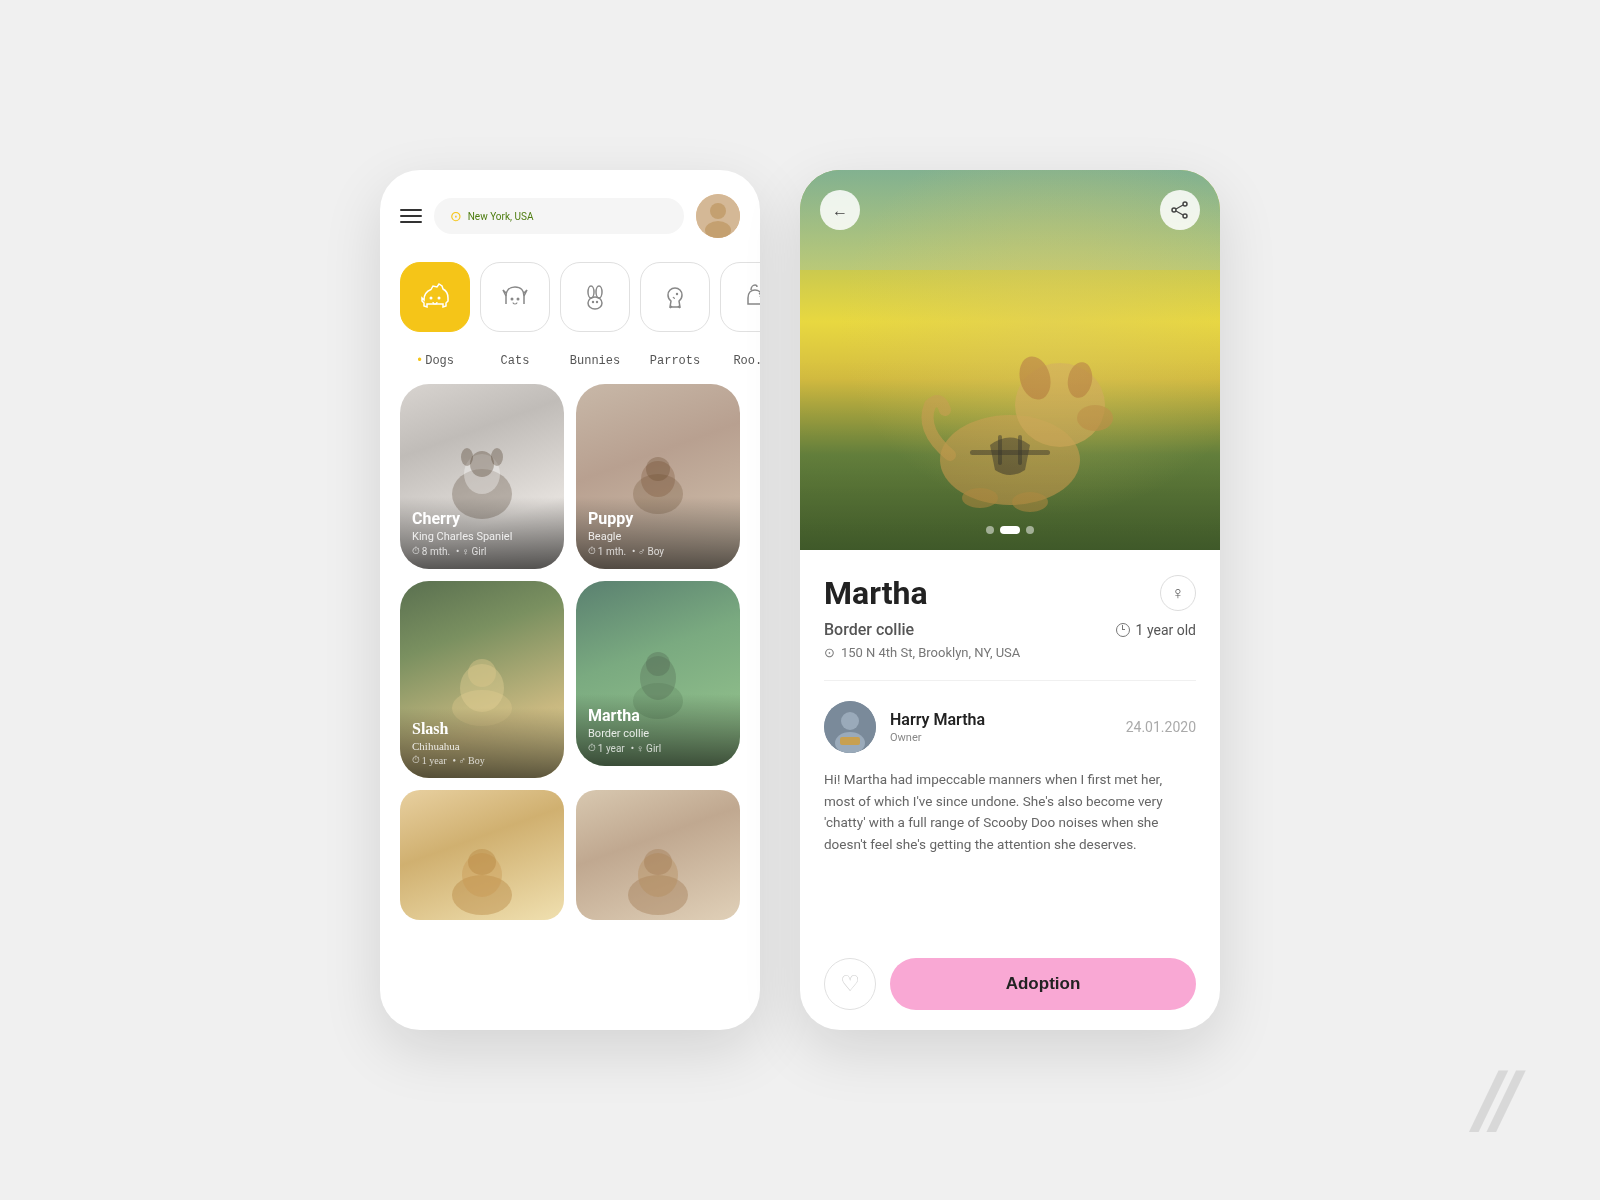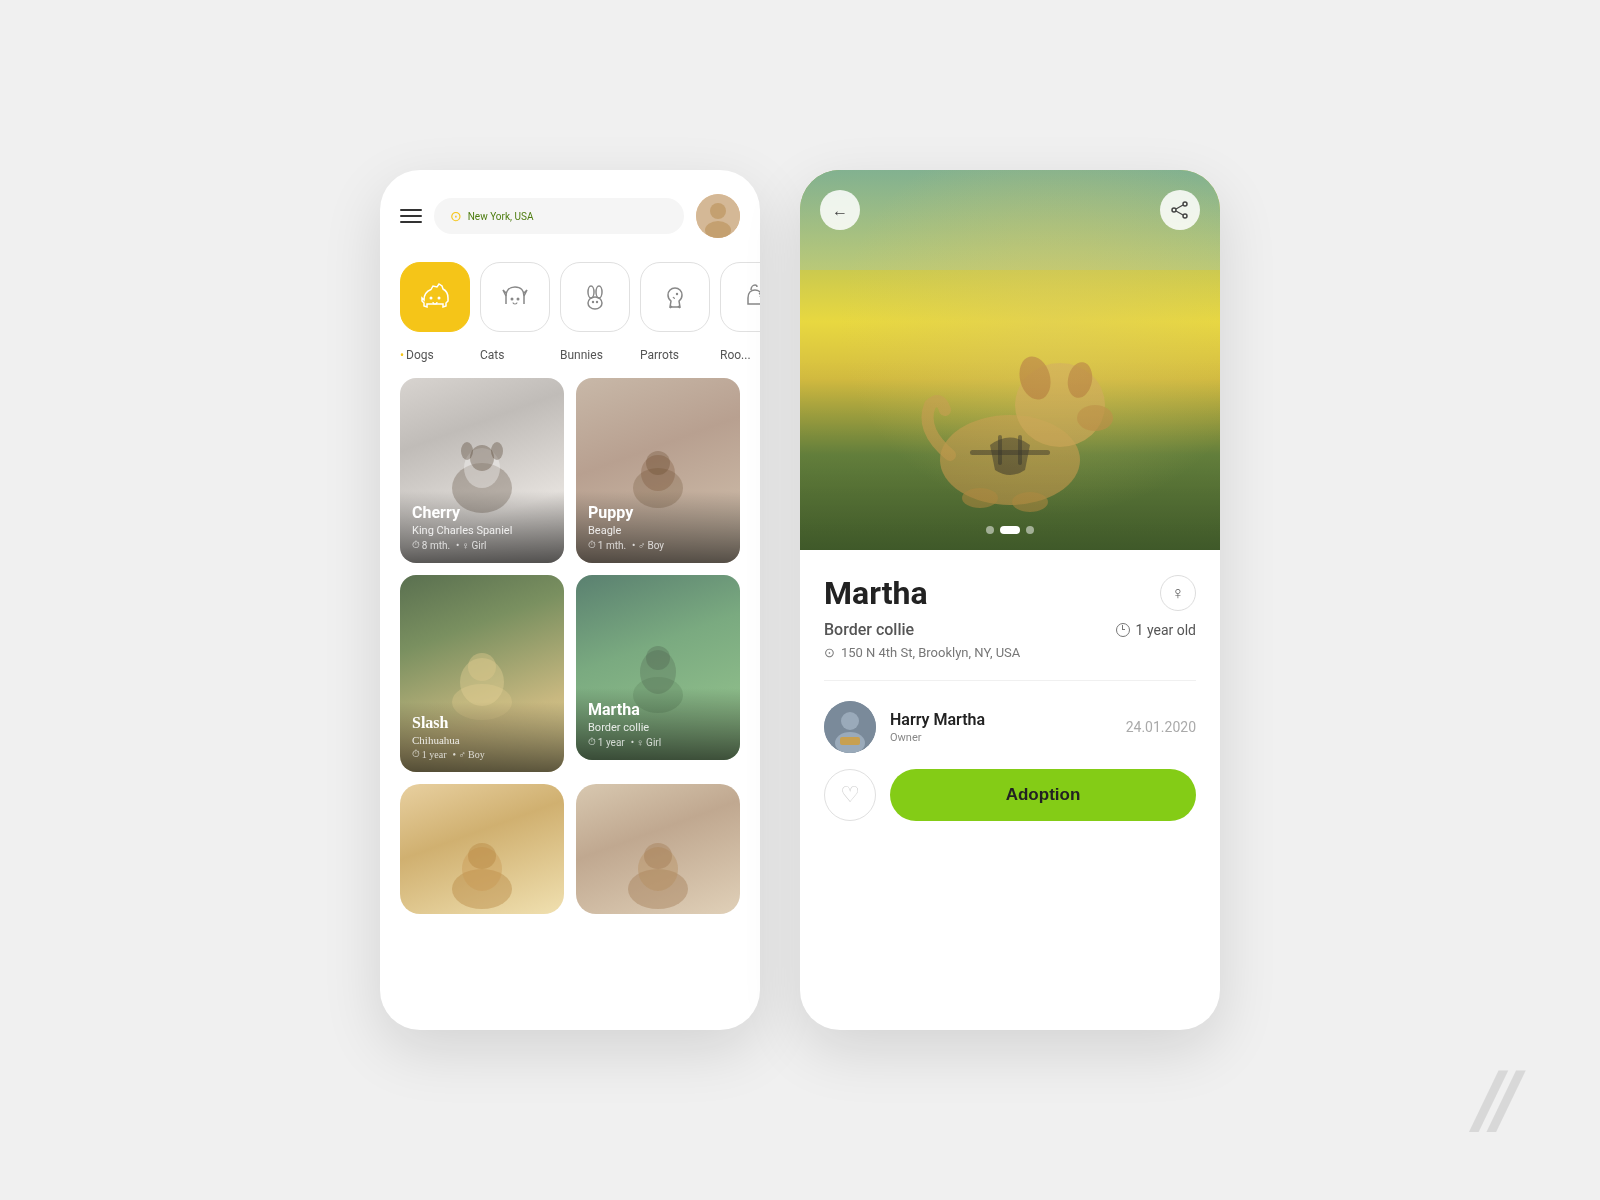--- a/index.html
+++ b/index.html
@@ -88,24 +88,25 @@
     .categories {
       display: flex;
       gap: 10px;
       padding: 8px 20px 16px;
       overflow-x: hidden;
     }
 
     .category-item {
       display: flex;
       flex-direction: column;
-      align-items: flex-start;
-      gap: 16px;
+      align-items: center;
+      gap: 22px;
       cursor: pointer;
       flex-shrink: 0;
+      font-family: Liberation Mono, monospace;
     }
 
     .category-icon-box {
       width: 70px;
       height: 70px;
       border-radius: 20px;
       border: 1.5px solid #e0e0e0;
       display: flex;
       align-items: center;
       justify-content: center;
@@ -131,21 +132,21 @@
 
     
     .pet-grid {
       display: grid;
       grid-template-columns: 1fr 1fr;
       gap: 12px;
       padding: 0 20px;
     }
 
     .pet-card {
-      border-radius: 16px;
+      border-radius: 29px;
       overflow: hidden;
       position: relative;
       cursor: pointer;
       height: 185px;
     }
 
     .pet-overlay {
       position: absolute;
       bottom: 0;
       left: 0;
@@ -389,21 +390,21 @@
       font-size: 22px;
       color: #ccc;
       background: #fff;
       flex-shrink: 0;
     }
 
     .adoption-btn {
       flex: 1;
       height: 52px;
       border-radius: 26px;
-      background: #84cc16;
+      background: #f9a8d4;
       border: none;
       font-size: 17px;
       font-weight: 600;
       color: #222;
       cursor: pointer;
       display: flex;
       align-items: center;
       justify-content: center;
     }
 
@@ -731,20 +732,21 @@
           <rect x="16" y="36" width="20" height="8" rx="2" fill="#c8a050"></rect>
         </svg>
       </div>
       <div class="owner-info">
         <div class="owner-name">Harry Martha</div>
         <div class="owner-role">Owner</div>
       </div>
       <div class="owner-date">24.01.2020</div>
     </div>
 
+    <div class="description">Hi! Martha had impeccable manners when I first met her, most of which I've since undone. She's also become very 'chatty' with a full range of Scooby Doo noises when she doesn't feel she's getting the attention she deserves.</div>
 
     <div class="detail-actions">
       <button class="heart-btn">♡</button>
       <button class="adoption-btn">
         <span>Adoption</span>
       </button>
     </div>
   </div>
 </div>
 

